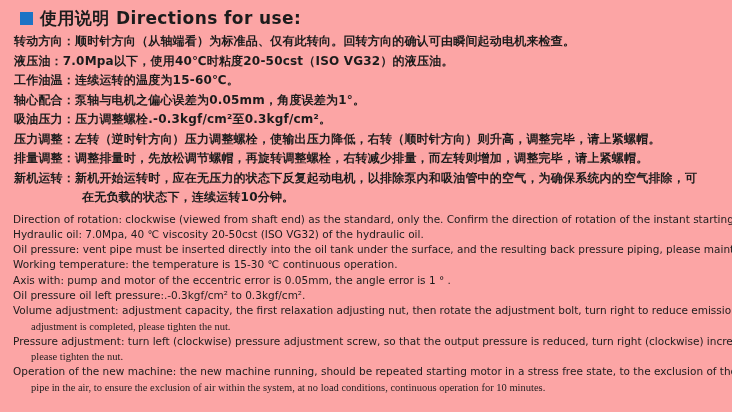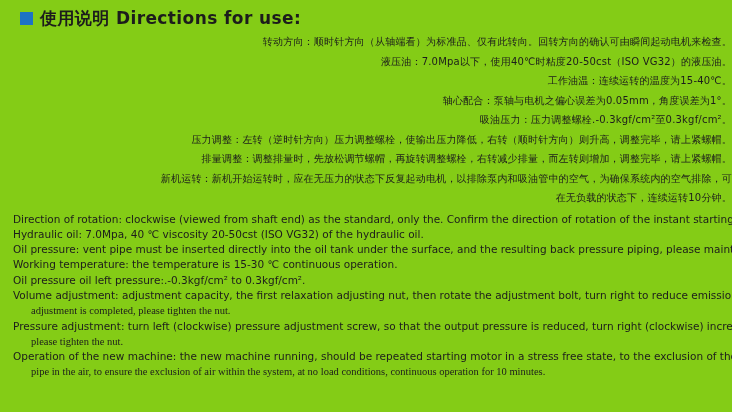--- a/index.html
+++ b/index.html
@@ -1,19 +1,19 @@
 <!DOCTYPE html>
 <html><head>
 <meta charset="utf-8">
 <style>
   html,body { margin:0; padding:0; background:#e8e8e8; }
   .page {
     position:relative;
     width:732px; height:412px;
-    background:#84cc16;
+    background:#fca5a5;
     color:#1c1c1c;
     font-family:"DejaVu Sans", sans-serif;
     overflow:hidden;
     margin:0 auto;
   }
   .header {
     display:flex; align-items:center; gap:7px;
     margin:7px 0 0 20px;
     height:22px;
   }
@@ -25,26 +25,25 @@
   .title {
     font-size:17px;
     font-weight:bold;
     letter-spacing:0.4px;
     white-space:nowrap;
   }
   .zh-block {
     margin:3px 0 0 14px;
   }
   .zh-line {
-    font-size:10px;
-    font-weight:normal;
+    font-size:12px;
+    font-weight:bold;
     line-height:19.5px;
     letter-spacing:0.2px;
     white-space:nowrap;
-    text-align:right;
   }
   .zh-indent { padding-left:68px; }
   .en-block {
     margin:4px 0 0 13px;
   }
   .en-line {
     font-size:10.5px;
     line-height:15.3px;
     white-space:nowrap;
   }
@@ -56,34 +55,35 @@
 <div class="page">
 
   <div class="header">
     <span class="bullet"></span>
     <span class="title">使用说明 Directions for use:</span>
   </div>
 
   <div class="zh-block">
     <div class="zh-line">转动方向：顺时针方向（从轴端看）为标准品、仅有此转向。回转方向的确认可由瞬间起动电机来检查。</div>
     <div class="zh-line">液压油：7.0Mpa以下，使用40℃时粘度20-50cst（ISO VG32）的液压油。</div>
-    <div class="zh-line">工作油温：连续运转的温度为15-40℃。</div>
+    <div class="zh-line">工作油温：连续运转的温度为15-60℃。</div>
     <div class="zh-line">轴心配合：泵轴与电机之偏心误差为0.05mm，角度误差为1°。</div>
     <div class="zh-line">吸油压力：压力调整螺栓.-0.3kgf/cm²至0.3kgf/cm²。</div>
     <div class="zh-line">压力调整：左转（逆时针方向）压力调整螺栓，使输出压力降低，右转（顺时针方向）则升高，调整完毕，请上紧螺帽。</div>
     <div class="zh-line">排量调整：调整排量时，先放松调节螺帽，再旋转调整螺栓，右转减少排量，而左转则增加，调整完毕，请上紧螺帽。</div>
     <div class="zh-line">新机运转：新机开始运转时，应在无压力的状态下反复起动电机，以排除泵内和吸油管中的空气，为确保系统内的空气排除，可</div>
     <div class="zh-line zh-indent">在无负载的状态下，连续运转10分钟。</div>
   </div>
 
   <div class="en-block">
     <div class="en-line">Direction of rotation: clockwise (viewed from shaft end) as the standard, only the. Confirm the direction of rotation of  the instant starting motor to check.</div>
     <div class="en-line">Hydraulic oil: 7.0Mpa, 40 ℃ viscosity 20-50cst (ISO VG32) of the hydraulic oil.</div>
     <div class="en-line">Oil pressure: vent pipe must be inserted directly into the oil tank under the surface, and the resulting back pressure piping, please maintain below 0.3kgf/cm².</div>
     <div class="en-line">Working temperature: the temperature is 15-30 ℃ continuous operation.</div>
+    <div class="en-line">Axis with: pump and motor of the eccentric error is 0.05mm, the angle error is 1 ° .</div>
     <div class="en-line">Oil pressure oil left pressure:.-0.3kgf/cm² to 0.3kgf/cm².</div>
     <div class="en-line">Volume adjustment: adjustment capacity, the first relaxation adjusting nut, then rotate the adjustment bolt, turn right to reduce emissions, and increase left,the</div>
     <div class="en-line en-indent">adjustment is completed, please tighten the nut.</div>
     <div class="en-line">Pressure adjustment: turn left (clockwise) pressure adjustment screw, so that the output pressure is reduced, turn right (clockwise) increased, adjust the end,</div>
     <div class="en-line en-indent">please tighten the nut.</div>
     <div class="en-line">Operation of the new machine:  the new machine running, should be repeated starting motor in a stress free  state,  to the exclusion  of the pump and  suction</div>
     <div class="en-line en-indent">pipe in the air, to ensure the exclusion of air within the system, at no load conditions, continuous operation for 10 minutes.</div>
   </div>
 
 </div>

